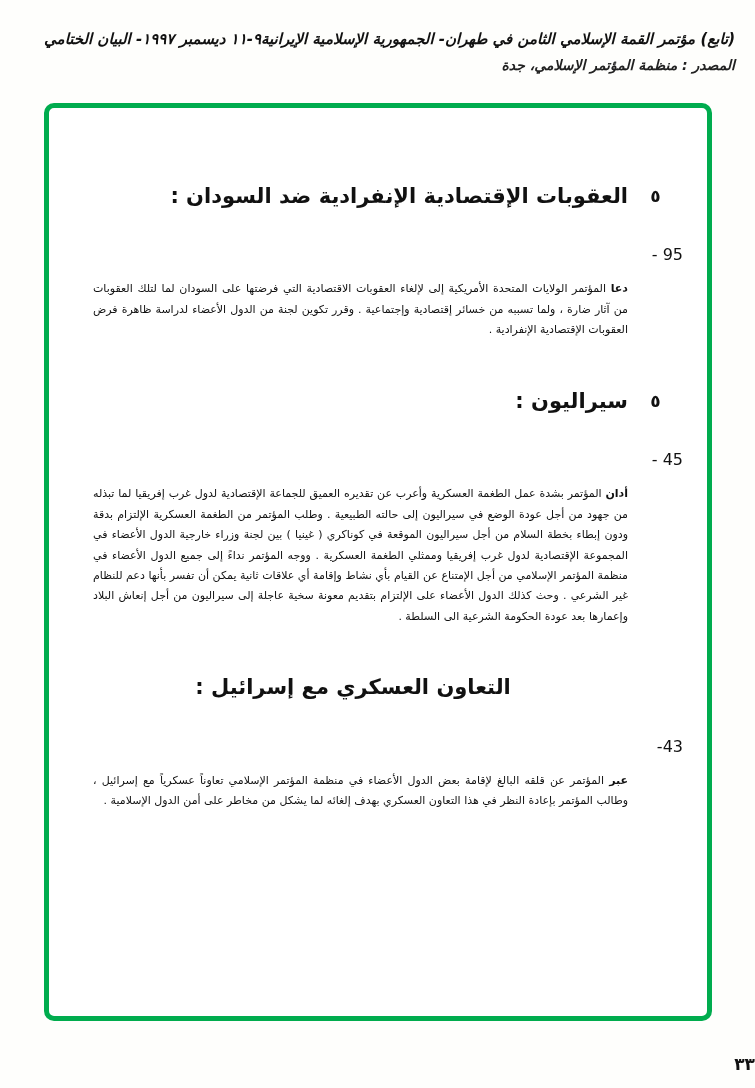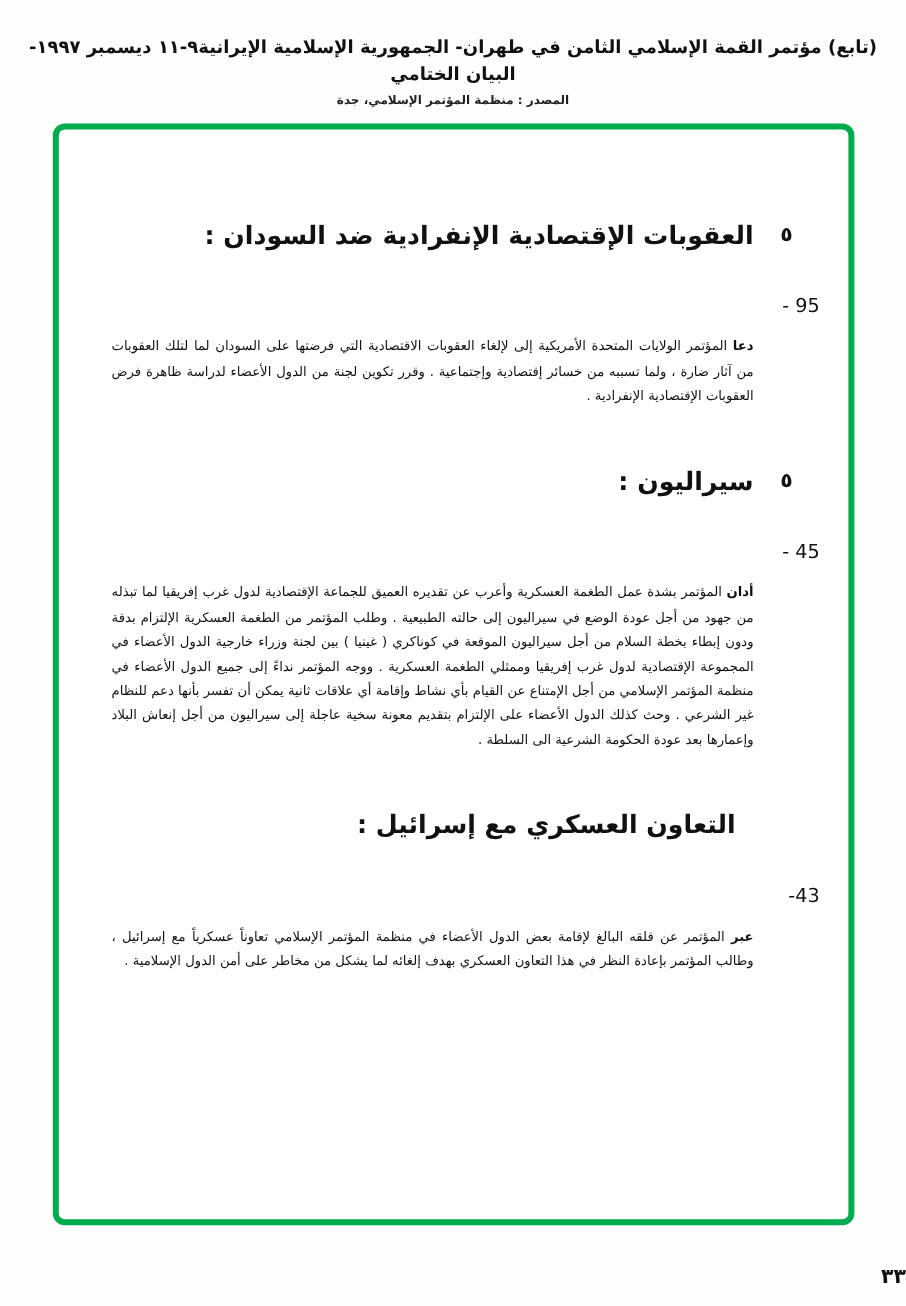--- a/index.html
+++ b/index.html
@@ -9,28 +9,29 @@
     font-family:"DejaVu Sans", sans-serif;
     direction:rtl;
     overflow:hidden;
     color:#111;
   }
   .page{position:relative;width:755px;height:1088px;background:#fefefc;}
 
   
   .doc-header{
     position:absolute;top:28px;left:20px;right:20px;
-    text-align:center;
+    text-align:right;
+    font-style:italic;
   }
   .doc-header .line1{
     font-size:15px;font-weight:bold;letter-spacing:0;
     line-height:1.5;
   }
   .doc-header .line2{
-    font-size:10px;font-weight:bold;margin-top:6px;color:#222;
+    font-size:14px;font-weight:bold;margin-top:6px;color:#222;
   }
 
   
   .content-frame{
     position:absolute;
     top:103px;left:44px;
     width:668px;height:918px;
     box-sizing:border-box;
     border:5px solid #00AC4E;
     border-radius:10px;
@@ -47,21 +48,21 @@
   .section-head .bullet{
     flex:0 0 55px;width:55px;
     font-size:17px;font-weight:bold;text-align:center;
     padding-top:4px;
   }
   .section-head .title{
     font-size:21px;font-weight:bold;
     letter-spacing:0;
     line-height:1.4;
   }
-  .section-head.indent{padding-right:70px;}
+  .section-head.indent{padding-right:70px;justify-content:center;}
   .section-head.gap-top{margin-top:46px;}
 
   
   .item{
     display:flex;direction:rtl;align-items:flex-start;
     margin:0 0 14px 0;
   }
   .item .num{
     flex:0 0 55px;width:55px;
     direction:ltr;text-align:right;

